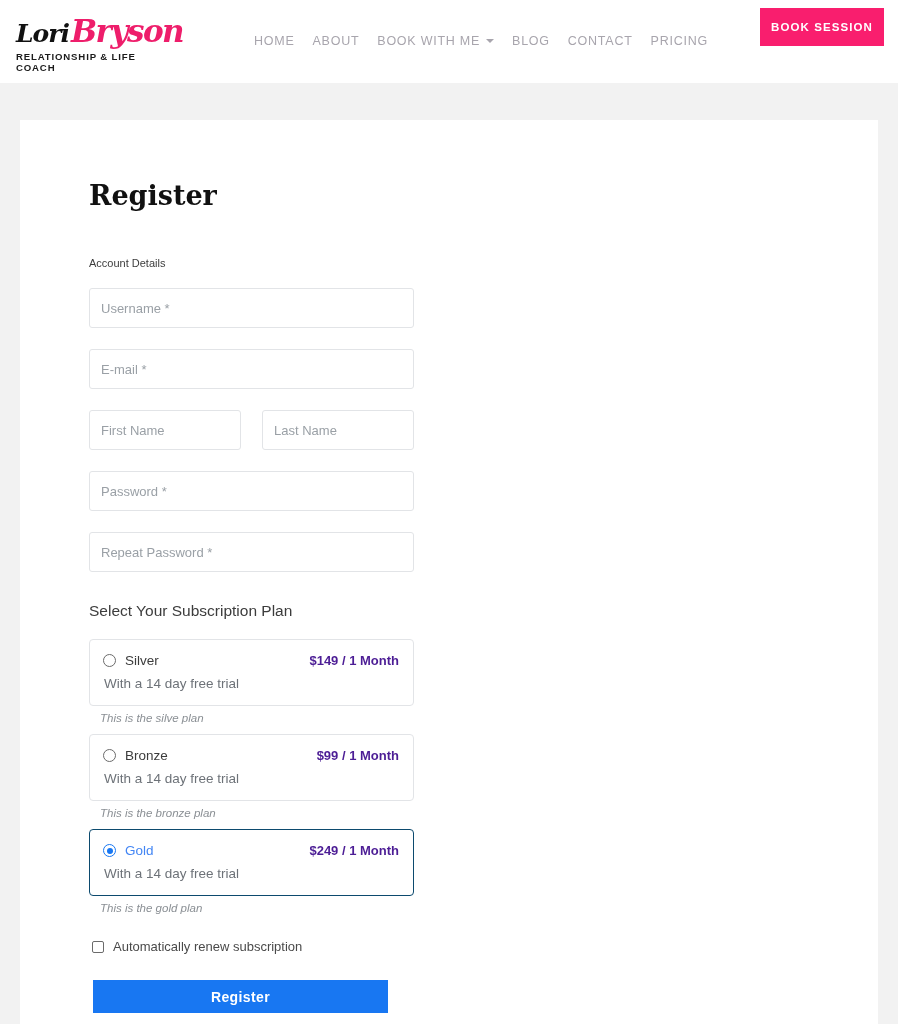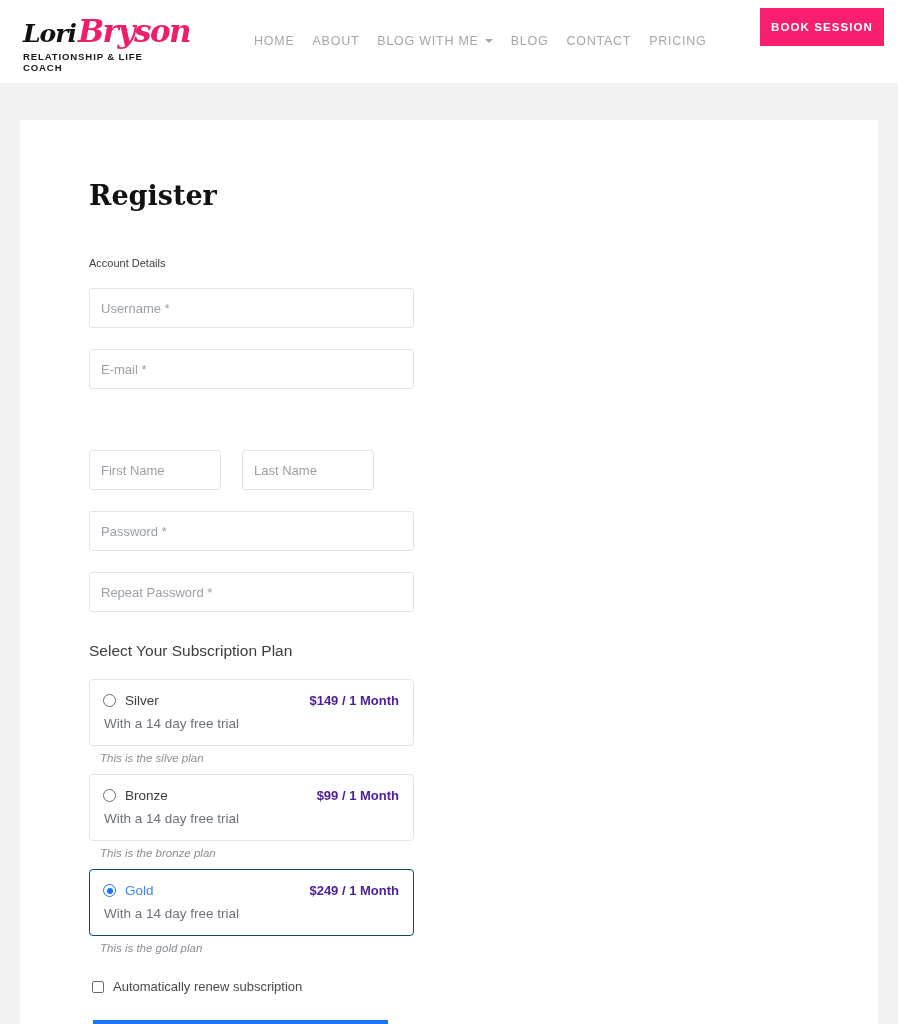--- a/index.html
+++ b/index.html
@@ -17,21 +17,21 @@
     position: relative;
     width: 898px;
     height: 83px;
     background: #ffffff;
     display: flex;
     align-items: center;
   }
 
   .logo {
     position: absolute;
-    left: 23px;
+    left: 16px;
     top: 12px;
     width: 150px;
     height: 58px;
   }
 
   .logo-script {
     display: block;
     height: 38px;
     line-height: 38px;
     white-space: nowrap;
@@ -152,21 +152,21 @@
     font-size: 13px;
     color: #3c3c3c;
     padding: 0 11px;
     margin-bottom: 21px;
     outline: none;
     display: block;
   }
   .field::placeholder { color: #9aa0a6; }
 
   .name-row { display: flex; gap: 21px; }
-  .name-row .field { width: 132px; margin-top: 40px; }
+  .name-row .field { width: 152px; }
 
   
   .plans-label {
     font-size: 15.5px;
     color: #3c3c3c;
     margin-top: 30px;
     margin-bottom: 19px;
   }
 
   .plan-block { margin-bottom: 10px; }
@@ -286,21 +286,21 @@
   </div>
 
   <nav class="main-nav">
     <a class="nav-item" href="#">
         <span>HOME</span>
       </a>
     <a class="nav-item" href="#">
         <span>ABOUT</span>
       </a>
     <a class="nav-item" href="#">
-        <span>BLOG WITH ME</span>
+        <span>BOOK WITH ME</span>
         <span class="nav-caret"></span>
       </a>
     <a class="nav-item" href="#">
         <span>BLOG</span>
       </a>
     <a class="nav-item" href="#">
         <span>CONTACT</span>
       </a>
     <a class="nav-item" href="#">
         <span>PRICING</span>

